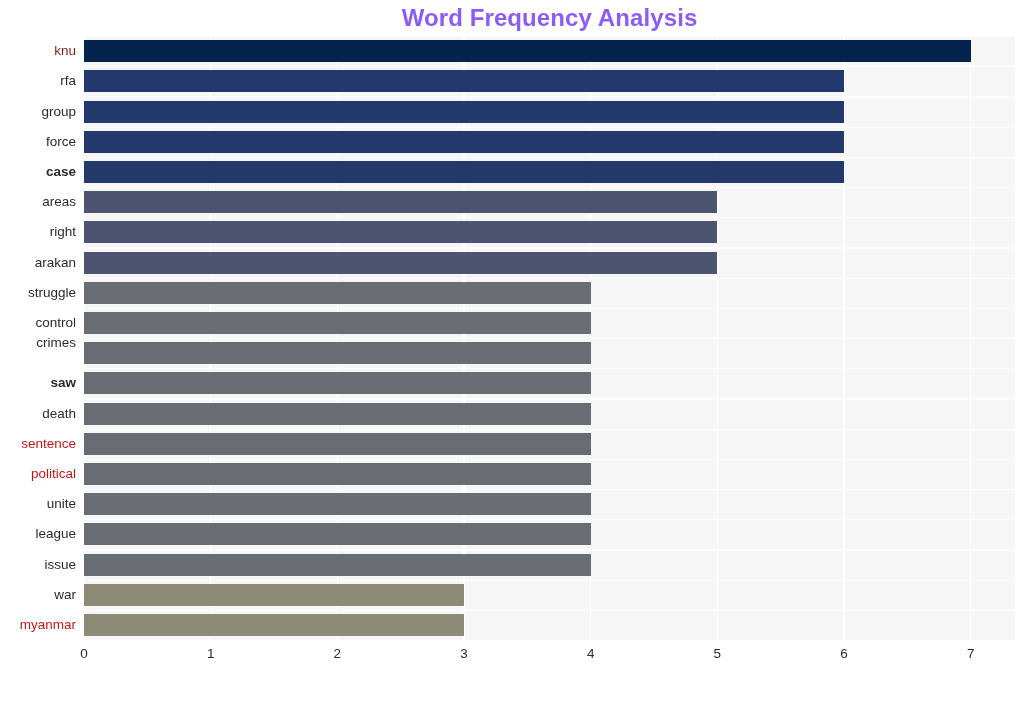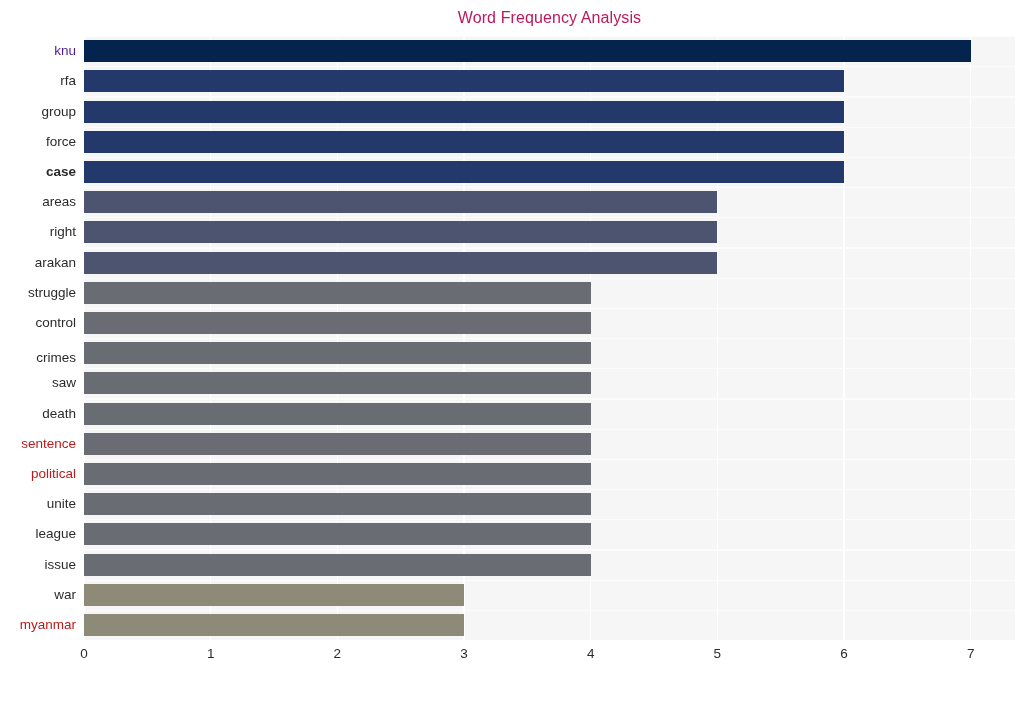--- a/index.html
+++ b/index.html
@@ -22,23 +22,23 @@
     background: #ffffff;
   }
 
   
   #chart-title {
     position: absolute;
     left: 84px;
     top: 4px;
     width: 931px;
     text-align: center;
-    font-size: 16px;
-    font-weight: normal;
-    color: #be185d;
+    font-size: 24px;
+    font-weight: bold;
+    color: #8b5cf6;
     letter-spacing: 0.1px;
     line-height: 28px;
     white-space: nowrap;
   }
 
   
   #plot-area {
     position: absolute;
     left: 84px;
     top: 36px;
@@ -172,32 +172,32 @@
       <div class="bar" title="sentence: 4" style="top: 396.7px; width: 506.667px; background: rgb(106, 108, 115);"></div>
       <div class="bar" title="political: 4" style="top: 426.9px; width: 506.667px; background: rgb(106, 108, 115);"></div>
       <div class="bar" title="unite: 4" style="top: 457.1px; width: 506.667px; background: rgb(106, 108, 115);"></div>
       <div class="bar" title="league: 4" style="top: 487.3px; width: 506.667px; background: rgb(106, 108, 115);"></div>
       <div class="bar" title="issue: 4" style="top: 517.5px; width: 506.667px; background: rgb(106, 108, 115);"></div>
       <div class="bar" title="war: 3" style="top: 547.7px; width: 380px; background: rgb(142, 138, 120);"></div>
       <div class="bar" title="myanmar: 3" style="top: 577.9px; width: 380px; background: rgb(142, 138, 120);"></div>
     </div>
 
   <div id="y-axis-labels">
-      <div class="y-tick-label" style="top: 7.1px; color: #4c1d95;">knu</div>
+      <div class="y-tick-label" style="top: 7.1px; color: #7f1d1d;">knu</div>
       <div class="y-tick-label" style="top: 37.3px; color: rgb(43, 43, 43);">rfa</div>
       <div class="y-tick-label" style="top: 67.5px; color: rgb(43, 43, 43);">group</div>
       <div class="y-tick-label" style="top: 97.7px; color: rgb(43, 43, 43);">force</div>
       <div class="y-tick-label" style="top: 127.9px; color: rgb(43, 43, 43); font-weight: bold;">case</div>
       <div class="y-tick-label" style="top: 158.1px; color: rgb(43, 43, 43);">areas</div>
       <div class="y-tick-label" style="top: 188.3px; color: rgb(43, 43, 43);">right</div>
       <div class="y-tick-label" style="top: 218.5px; color: rgb(43, 43, 43);">arakan</div>
       <div class="y-tick-label" style="top: 248.7px; color: rgb(43, 43, 43);">struggle</div>
       <div class="y-tick-label" style="top: 278.9px; color: rgb(43, 43, 43);">control</div>
-      <div class="y-tick-label" style="top: 314px; color: rgb(43, 43, 43);">crimes</div>
-      <div class="y-tick-label" style="top: 339.3px; color: rgb(43, 43, 43);">saw</div>
+      <div class="y-tick-label" style="top: 299px; color: rgb(43, 43, 43);">crimes</div>
+      <div class="y-tick-label" style="top: 339.3px; color: rgb(43, 43, 43); font-weight: bold;">saw</div>
       <div class="y-tick-label" style="top: 369.5px; color: rgb(43, 43, 43);">death</div>
       <div class="y-tick-label" style="top: 399.7px; color: #b91c1c;">sentence</div>
       <div class="y-tick-label" style="top: 429.9px; color: #b91c1c; padding-left: 20px;">political</div>
       <div class="y-tick-label" style="top: 460.1px; color: rgb(43, 43, 43);">unite</div>
       <div class="y-tick-label" style="top: 490.3px; color: rgb(43, 43, 43); margin-left: 24px;">league</div>
       <div class="y-tick-label" style="top: 520.5px; color: rgb(43, 43, 43);">issue</div>
       <div class="y-tick-label" style="top: 550.7px; color: rgb(43, 43, 43);">war</div>
       <div class="y-tick-label" style="top: 580.9px; color: #b91c1c;">myanmar</div>
     </div>
 

